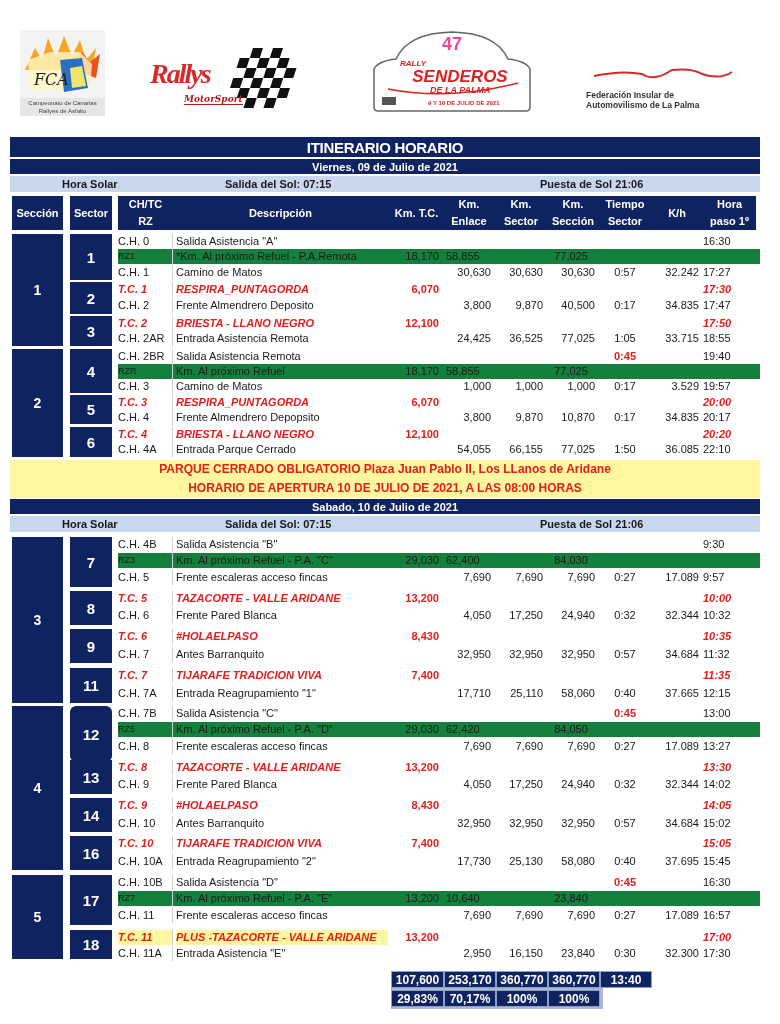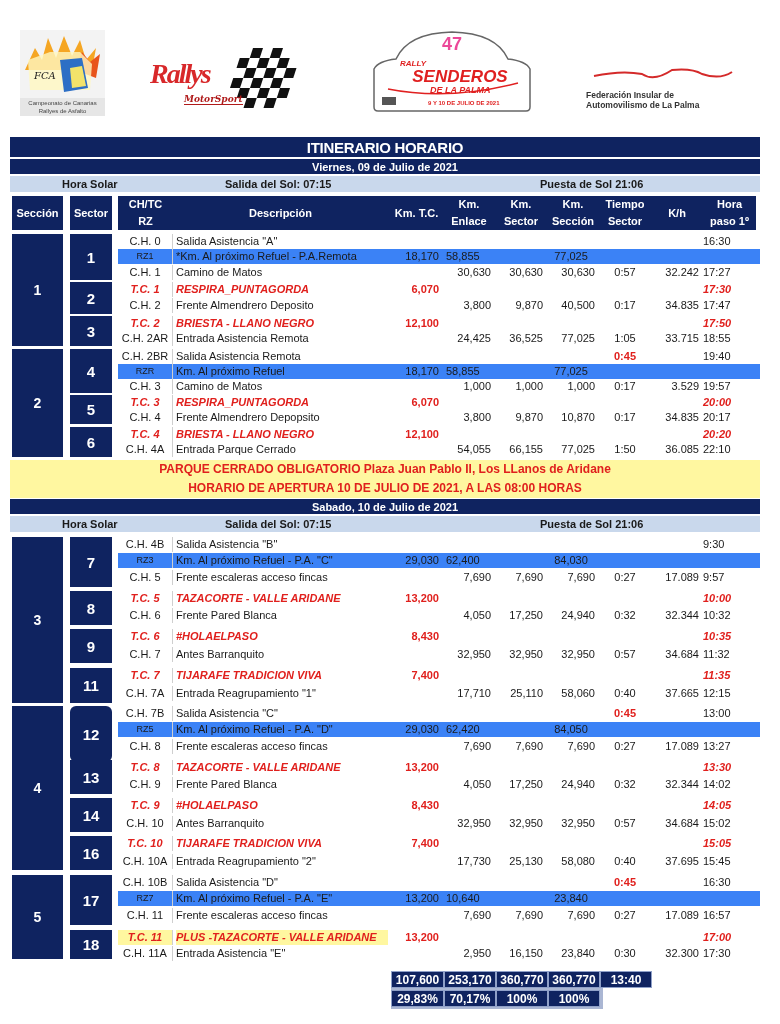--- a/index.html
+++ b/index.html
@@ -7,24 +7,24 @@
   .navy { background: #0f2360; color: #fff; }
   .bar { position: absolute; left: 10px; width: 750px; display: flex; align-items: center; justify-content: center; font-weight: bold; }
   .title-bar { top: 137px; height: 20px; font-size: 15px; font-family: "Liberation Sans", sans-serif; letter-spacing: -0.3px; }
   .date-bar { height: 15px; font-size: 11px; font-family: "Liberation Sans", sans-serif; }
   .solar-bar { height: 16px; background: #c9d8ec; color: #1a1a1a; font-size: 11px; font-family: "Liberation Sans", sans-serif; justify-content: flex-start; }
   .solar-bar span { position: absolute; font-weight: bold; }
   .hdr { position: absolute; top: 196px; height: 34px; display: flex; align-items: center; justify-content: center; text-align: center; font-size: 11px; font-weight: bold; line-height: 17px; font-family: "Liberation Sans", sans-serif; }
   .sec-block { position: absolute; left: 12px; width: 51px; display: flex; align-items: center; justify-content: center; font-weight: bold; font-size: 14px; font-family: "Liberation Sans", sans-serif; }
   .sector-block { position: absolute; left: 70px; width: 42px; display: flex; align-items: center; justify-content: center; font-weight: bold; font-size: 15px; font-family: "Liberation Sans", sans-serif; }
   .row { position: absolute; left: 118px; width: 638px; height: 15px; font-size: 11px; font-family: "Liberation Sans", sans-serif; color: #1a1a1a; }
-  .row.rz { background: #3b82f6; left: 118px; width: 642px; }
+  .row.rz { background: #15803d; left: 118px; width: 642px; }
   .row.tc { color: #e0201d; font-weight: bold; font-style: italic; }
   .row .c { position: absolute; top: 0; height: 15px; line-height: 15px; white-space: nowrap; }
-  .row .code { left: 0; width: 55px; text-align: center; border-right: 1px solid #cfcfcf; }
+  .row .code { left: 0; width: 55px; border-right: 1px solid #cfcfcf; }
   .row.rz .code { font-size: 9px; }
   .row .desc { left: 58px; width: 212px; }
   .row .kmtc { left: 272px; width: 53px; text-align: right; padding-right: 4px; }
   .row.tc .kmtc { font-style: normal; }
   .row .enl { left: 325px; width: 52px; text-align: right; padding-right: 4px; }
   .row.rz .enl { text-align: left; padding-left: 3px; }
   .row .sct { left: 377px; width: 52px; text-align: right; padding-right: 4px; }
   .row .scc { left: 429px; width: 52px; text-align: right; padding-right: 4px; }
   .row.rz .scc { text-align: center; }
   .row .tmp { left: 481px; width: 52px; text-align: center; }
@@ -44,21 +44,21 @@
 
 <div class="logo" style="left:20px; top:30px; width:85px; height:86px;">
   <svg width="85" height="68" viewBox="0 0 85 68">
     <rect x="0" y="0" width="85" height="68" fill="#f3f3f3"></rect>
     <path d="M5,40 L15,18 L22,30 L28,8 L36,28 L44,6 L52,26 L60,10 L66,30 L76,18 L72,40 Z" fill="#f5a623"></path>
     <path d="M55,40 L62,22 L70,32 L80,24 L76,48 Z" fill="#e8541c"></path>
     <path d="M8,30 L30,22 L60,22 L72,34 L70,60 L10,60 Z" fill="#fff7c0" opacity="0.8"></path>
     <path d="M40,30 L62,28 L68,58 L44,62 Z" fill="#2d6fc5"></path>
     <path d="M50,38 L62,36 L66,56 L52,58 Z" fill="#f2e36a"></path>
   </svg>
-  <div style="position:absolute;left:14px;top:40px;font-family:'DejaVu Serif',serif;font-style:italic;font-size:10px;color:#222;">FCA</div>
+  <div style="position:absolute;left:14px;top:40px;font-family:'DejaVu Serif',serif;font-style:italic;font-size:16px;color:#222;">FCA</div>
   <div style="position:absolute;left:0;top:68px;width:85px;height:18px;background:#e6e6e6;font-size:6px;line-height:8px;text-align:center;color:#444;font-family:'Liberation Sans',sans-serif;padding-top:1px;">
     <div>Campeonato de Canarias</div>
     <div>Rallyes de Asfalto</div>
   </div>
 </div>
 
 <div class="logo" style="left:148px; top:46px; width:185px; height:68px;">
   <svg width="185" height="68" viewBox="0 0 185 68">
     <g transform="translate(95,2) skewX(-18)">
       <rect x="10" y="0" width="10" height="10" fill="#111"></rect>

